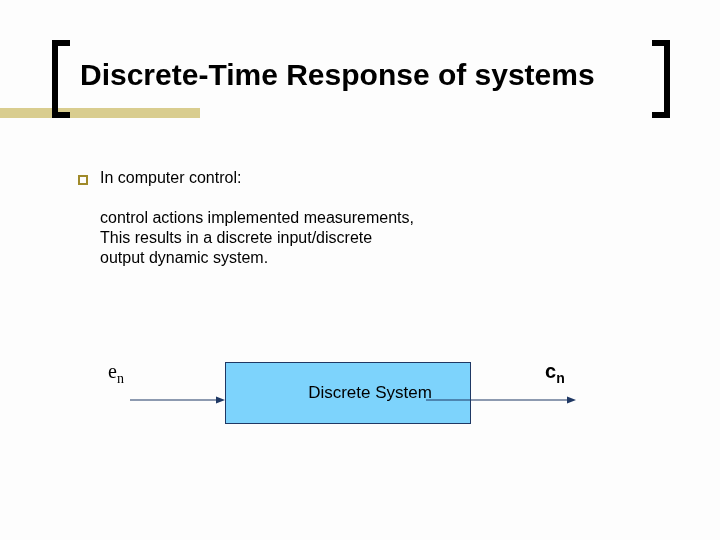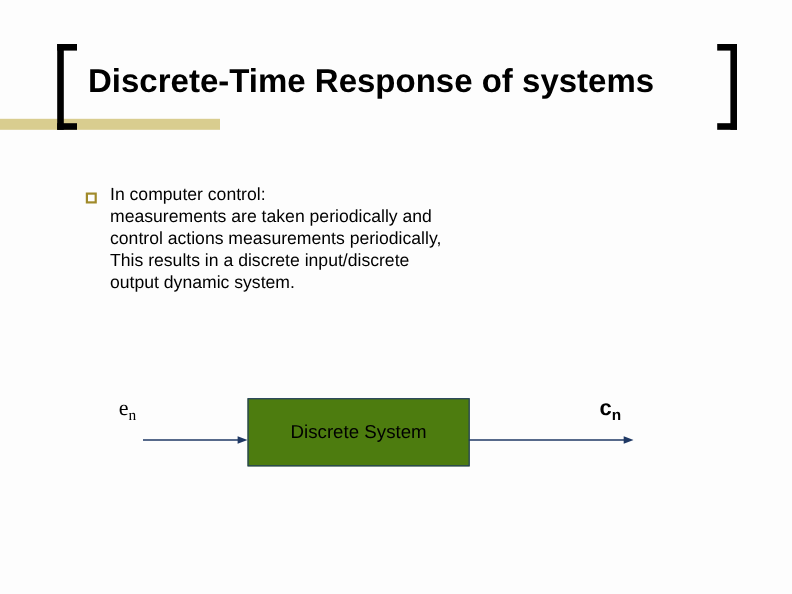--- a/index.html
+++ b/index.html
@@ -90,27 +90,28 @@
   }
   .label-e { left: 108px; font-family: Liberation Serif, serif; }
   .label-c { left: 545px; font-weight: bold; }
   .label-e sub, .label-c sub { font-size: 0.7em; }
   .sys-box {
     position: absolute;
     left: 225px;
     top: 362px;
     width: 200px;
     height: 60px;
-    background: #4d7c0f;
+    background: #7dd3fc;
     border: 1px solid #1f3864;
     display: flex;
     align-items: center;
     justify-content: center;
     font-size: 17px;
     color: #000;
+    padding-left: 44px;
   }
   .arrow {
     position: absolute;
     top: 399px;
     height: 2px;
   }
   .arrow.in  { left: 130px; width: 95px; }
   .arrow.out { left: 426px; width: 150px; }
   .arrow svg { position: absolute; top: -4px; left: 0; }
 </style>
@@ -127,22 +128,22 @@
   <div class="bracket-right">
       <div class="stem"></div>
     </div>
 
   <div class="title">Discrete-Time Response of systems</div>
 
   <div class="bullet-marker"></div>
 
   <div class="body-text">
     <span>In computer control:</span><br>
-    <span>measurements are taken periodically and</span><br>
-    <span>control actions measurements periodically,</span><br>
+    <br>
+    <span>control actions implemented measurements,</span><br>
     <span>This results in a discrete input/discrete</span><br>
     <span>output dynamic system.</span>
   </div>
 
   <div class="label-e">
     <span>e</span><sub>n</sub>
   </div>
 
   <div class="arrow in">
     <svg width="95" height="10" viewBox="0 0 95 10">

